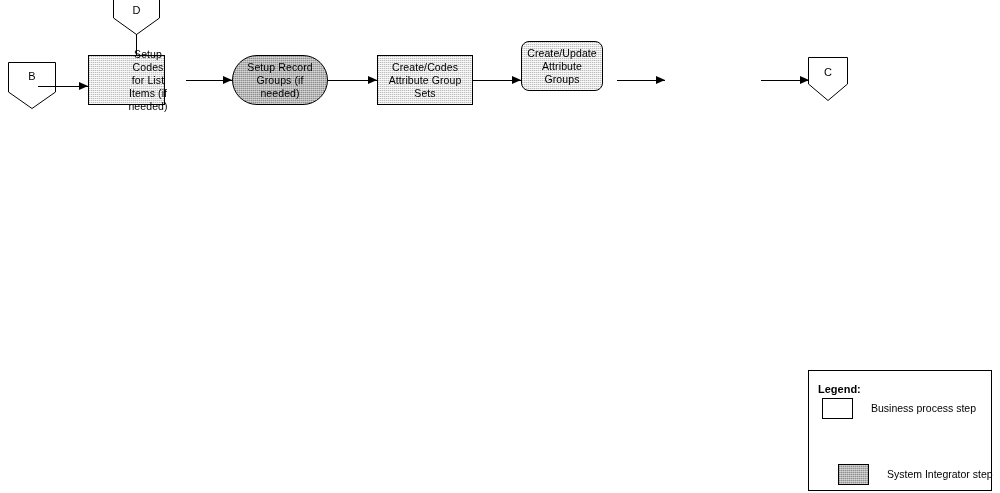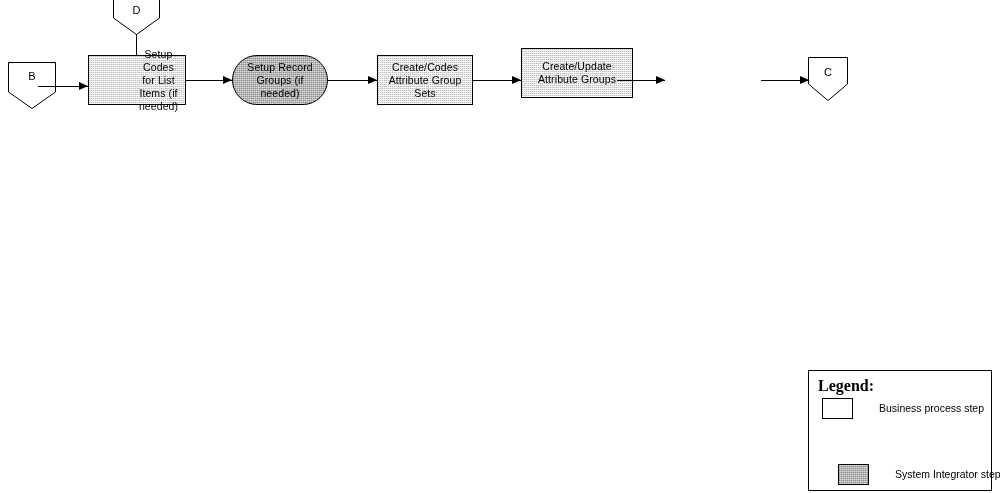--- a/index.html
+++ b/index.html
@@ -102,42 +102,41 @@
     top: 370px;
     width: 184px;
     height: 121px;
     box-sizing: border-box;
     border: 1px solid #000000;
     background: #ffffff;
   }
   #legend-title {
     position: absolute;
     left: 9px;
-    top: 6px;
-    font-size: 16px;
+    top: 12px;
+    font-size: 11px;
     font-weight: bold;
-    font-family: Liberation Serif, serif;
   }
   .legend-row {
     position: absolute;
     left: 13px;
     width: 166px;
     height: 22px;
     display: flex;
     align-items: center;
   }
   .legend-swatch {
     width: 31px;
     height: 21px;
     box-sizing: border-box;
     border: 1px solid #000000;
     flex: 0 0 auto;
   }
   .legend-text {
-    margin-left: 26px;
+    margin-left: 18px;
     font-size: 10.5px;
     white-space: nowrap;
   }
 </style>
 </head>
 <body>
 
 <div id="diagram-canvas">
 
   <div class="connector" style="left:8px; top:62px; width:48px; height:47px;">
@@ -152,42 +151,42 @@
 
   <div class="connector" style="left:113px; top:-6px; width:47px; height:41px;">
     <svg class="conn-shape" viewBox="0 0 47 41" preserveAspectRatio="none">
       <polygon points="0.5,0.5 46.5,0.5 46.5,24 23.5,40.5 0.5,24" fill="#ffffff" stroke="#000000" stroke-width="1"></polygon>
     </svg>
     <span class="conn-label" style="padding-top:2px;">D</span>
   </div>
 
   <div class="vline" style="left:136px; top:34px; height:22px;"></div>
 
-  <div class="proc-box fill-system" style="left:88px; top:55px; width:98px; height:50px;padding-left:47px;">
+  <div class="proc-box fill-system" style="left:88px; top:55px; width:77px; height:50px;padding-left:47px;">
     <span>Setup Codes for List Items (if needed)</span>
   </div>
 
   <div class="hline" style="left:186px; top:80px; width:46px;"></div>
   <div class="arrowhead" style="left:223px; top:76px;"></div>
 
   <div class="proc-box fill-integrator" style="left:232px; top:55px; width:96px; height:50px;border-radius:25px;">
     <span>Setup Record Groups (if needed)</span>
   </div>
 
   <div class="hline" style="left:328px; top:80px; width:49px;"></div>
   <div class="arrowhead" style="left:368px; top:76px;"></div>
 
   <div class="proc-box fill-system" style="left:377px; top:55px; width:96px; height:50px;">
     <span>Create/Codes Attribute Group Sets</span>
   </div>
 
   <div class="hline" style="left:473px; top:80px; width:48px;"></div>
   <div class="arrowhead" style="left:512px; top:76px;"></div>
 
-  <div class="proc-box fill-system" style="left:521px; top:48px; width:112px; height:50px;">
+  <div class="proc-box fill-system" style="left:521px; top:41px; width:82px; height:50px;border-radius:8px;">
     <span>Create/Update Attribute Groups</span>
   </div>
 
   <div class="hline" style="left:617px; top:80px; width:48px;"></div>
   <div class="arrowhead" style="left:656px; top:76px;"></div>
 
 
   <div class="hline" style="left:761px; top:80px; width:48px;"></div>
   <div class="arrowhead" style="left:800px; top:76px;"></div>
 

